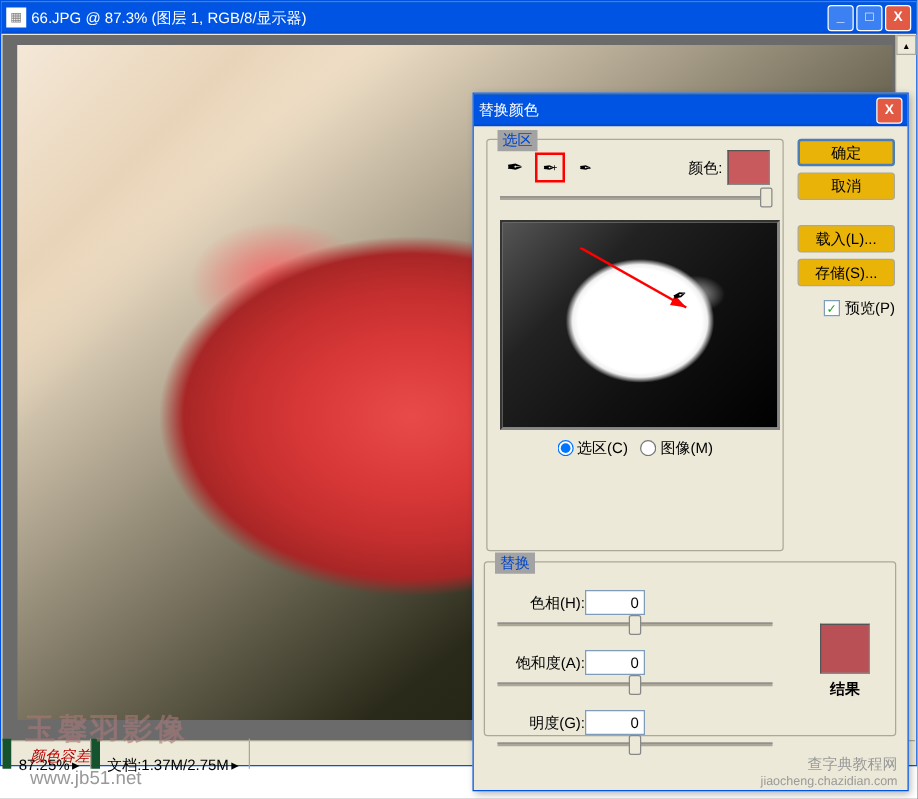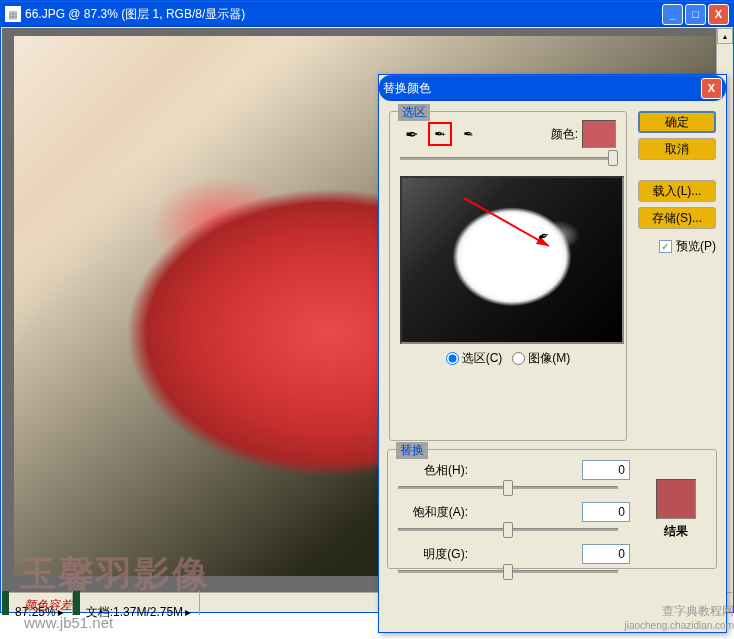--- a/index.html
+++ b/index.html
@@ -24,29 +24,29 @@
   linear-gradient(to bottom right, #fff8f0 0%, #f0e0c8 20%, #2a2a1a 70%, #1a1a0a 100%);
 }
 .scroll-v { position: absolute; right: 0; top: 0; bottom: 0; width: 16px; background: #ece9d8; border-left: 1px solid #aca899; }
 .scroll-arrow { width: 16px; height: 16px; background: #ece9d8; border: 1px solid #aca899; display: flex; align-items: center; justify-content: center; font-size: 8px; color: #000; }
 
 .statusbar { position: absolute; left: 1px; right: 1px; bottom: 0; height: 20px; background: #ece9d8; border-top: 1px solid #aca899; display: flex; align-items: center; }
 .status-cell { padding: 12px 6px; border-right: 1px solid #aca899; border-left: 7px solid #14532d; height: 18px; line-height: 18px; }
 .status-dropdown { display: inline-block; width: 10px; text-align: center; }
 
 
-.watermark-main { position: absolute; left: 20px; bottom: 40px; color: rgba(168,120,120,0.6); font-size: 36px; font-weight: bold; letter-spacing: 2px; font-family: Liberation Mono, monospace; }
+.watermark-main { position: absolute; left: 20px; bottom: 40px; color: rgba(168,120,120,0.6); font-size: 24px; font-weight: bold; letter-spacing: 2px; font-family: Liberation Mono, monospace; }
 .watermark-left { position: absolute; left: 24px; bottom: 8px; color: #b00; font-size: 15px; font-family: "KaiTi", serif; font-style: italic; }
 .watermark-left .url { color: #999; font-size: 15px; font-style: normal; display: block; }
-.watermark-right { position: absolute; right: 0; bottom: 8px; color: #999; font-size: 12px; text-align: right; }
+.watermark-right { position: absolute; right: 16px; bottom: 8px; color: #999; font-size: 12px; text-align: right; }
 .watermark-right .url { font-size: 10px; display: block; }
 
 
 .dialog { position: absolute; left: 378px; top: 74px; width: 349px; height: 559px; border: 1px solid #0054e3; background: #ece9d8; box-shadow: 2px 2px 6px rgba(0,0,0,0.3); }
-.dialog .titlebar { background: linear-gradient(#3a6ea5, #0054e3 5%, #0054e3 90%, #0046c7); border-radius: 12px; }
+.dialog .titlebar { background: linear-gradient(#3a6ea5, #0054e3 5%, #0054e3 90%, #0046c7); }
 .dialog-body { padding: 10px; position: relative; height: calc(100% - 26px); }
 
 .fieldset { border: 1px solid #aca899; border-radius: 3px; padding: 10px 10px 8px; margin-bottom: 8px; position: relative; }
 .fieldset-legend { position: absolute; top: -8px; left: 8px; background: #a3a3a3; padding: 0 4px; color: #0046c7; }
 
 .eyedroppers { display: flex; gap: 4px; align-items: center; }
 .eyedropper { width: 24px; height: 24px; border: 1px solid transparent; display: flex; align-items: center; justify-content: center; font-size: 16px; }
 .eyedropper.selected { border: 2px solid #f00; }
 .color-row { display: flex; align-items: center; justify-content: flex-end; margin-top: -26px; }
 .color-label { margin-right: 4px; }
@@ -64,21 +64,21 @@
   radial-gradient(ellipse 90px 75px at 50% 48%, #fff 0%, #fff 55%, #f0f0f0 60%, transparent 66%),
   radial-gradient(ellipse 40px 25px at 70% 35%, #aaa 0%, transparent 60%),
   linear-gradient(135deg, #555 0%, #222 30%, #111 60%, #000 100%);
 }
 .preview-cursor { position: absolute; left: 136px; top: 50px; font-size: 14px; transform: rotate(-20deg); }
 .arrow-annotation { position: absolute; left: 62px; top: 20px; width: 100px; height: 60px; pointer-events: none; }
 
 .radio-row { display: flex; gap: 10px; justify-content: center; margin-top: 6px; }
 .radio-row label { display: flex; align-items: center; gap: 3px; }
 
-.replace-row { display: flex; align-items: center; justify-content: space-between; margin-bottom: 2px; }
+.replace-row { display: flex; align-items: center; margin-bottom: 2px; margin-top: 12px; }
 .replace-row .label { width: 70px; text-align: right; }
 .replace-slider { width: 220px; position: relative; height: 14px; margin-bottom: 6px; }
 .replace-slider .slider-track { top: 4px; }
 .replace-slider .slider-thumb { left: 105px; top: -2px; }
 .result-block { position: absolute; right: 20px; bottom: 28px; text-align: center; font-weight: bold; }
 .result-block .swatch { width: 40px; height: 40px; margin-bottom: 4px; }
 
 .btn-col { position: absolute; right: 10px; top: 10px; display: flex; flex-direction: column; gap: 5px; width: 78px; }
 .btn { height: 22px; border: 1px solid #aca899; background: #eab308; border-radius: 3px; display: flex; align-items: center; justify-content: center; }
 .btn.default { border: 2px solid #4a7ebb; }
@@ -161,21 +161,21 @@
               <input type="radio" checked="" style=""> 
               <span>选区(C)</span>
             </label>
           <label>
               <input type="radio" style=""> 
               <span>图像(M)</span>
             </label>
         </div>
       </div>
 
-      <div class="fieldset" style="height:120px; width:330px; margin-left:-2px;">
+      <div class="fieldset" style="height:140px; width:330px; margin-left:-2px;">
         <div class="fieldset-legend">替换</div>
 
         <div style="width:232px;">
         <div class="replace-row">
           <span class="label">色相(H):</span>
           <input class="num-input" value="0" style="">
         </div>
         <div class="replace-slider">
               <div class="slider-track"></div>
               <div class="slider-thumb"></div>

